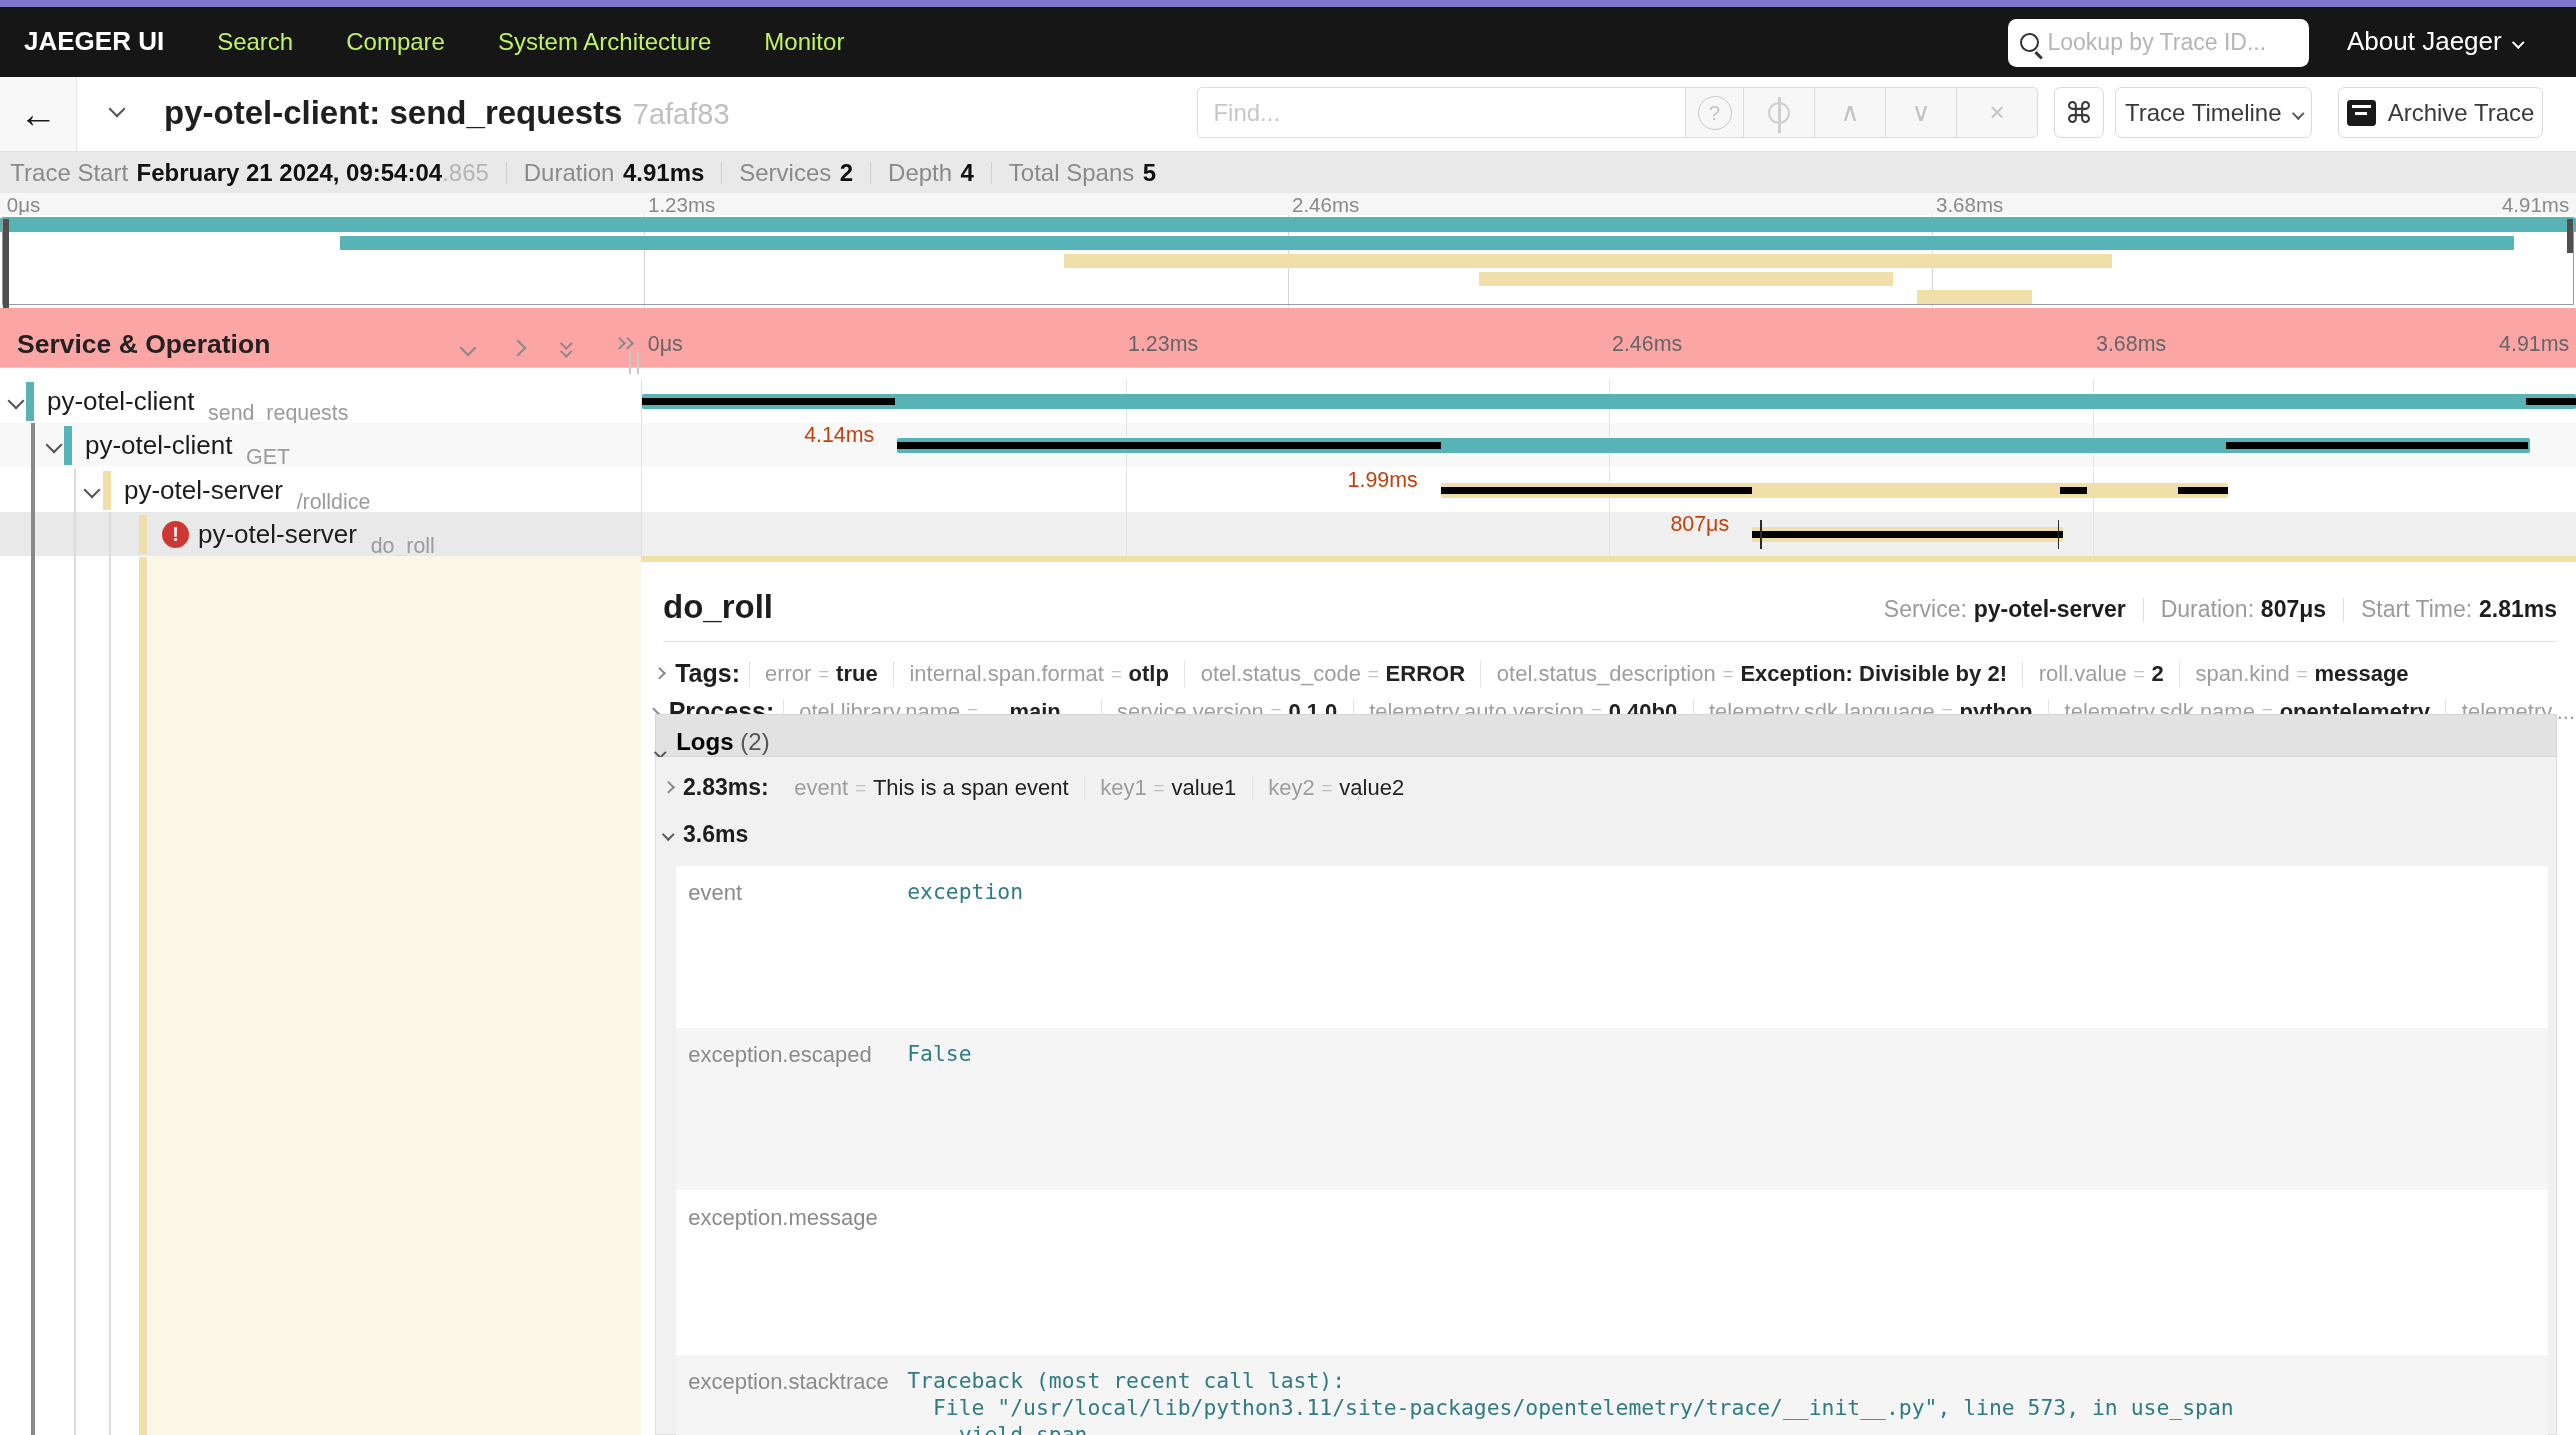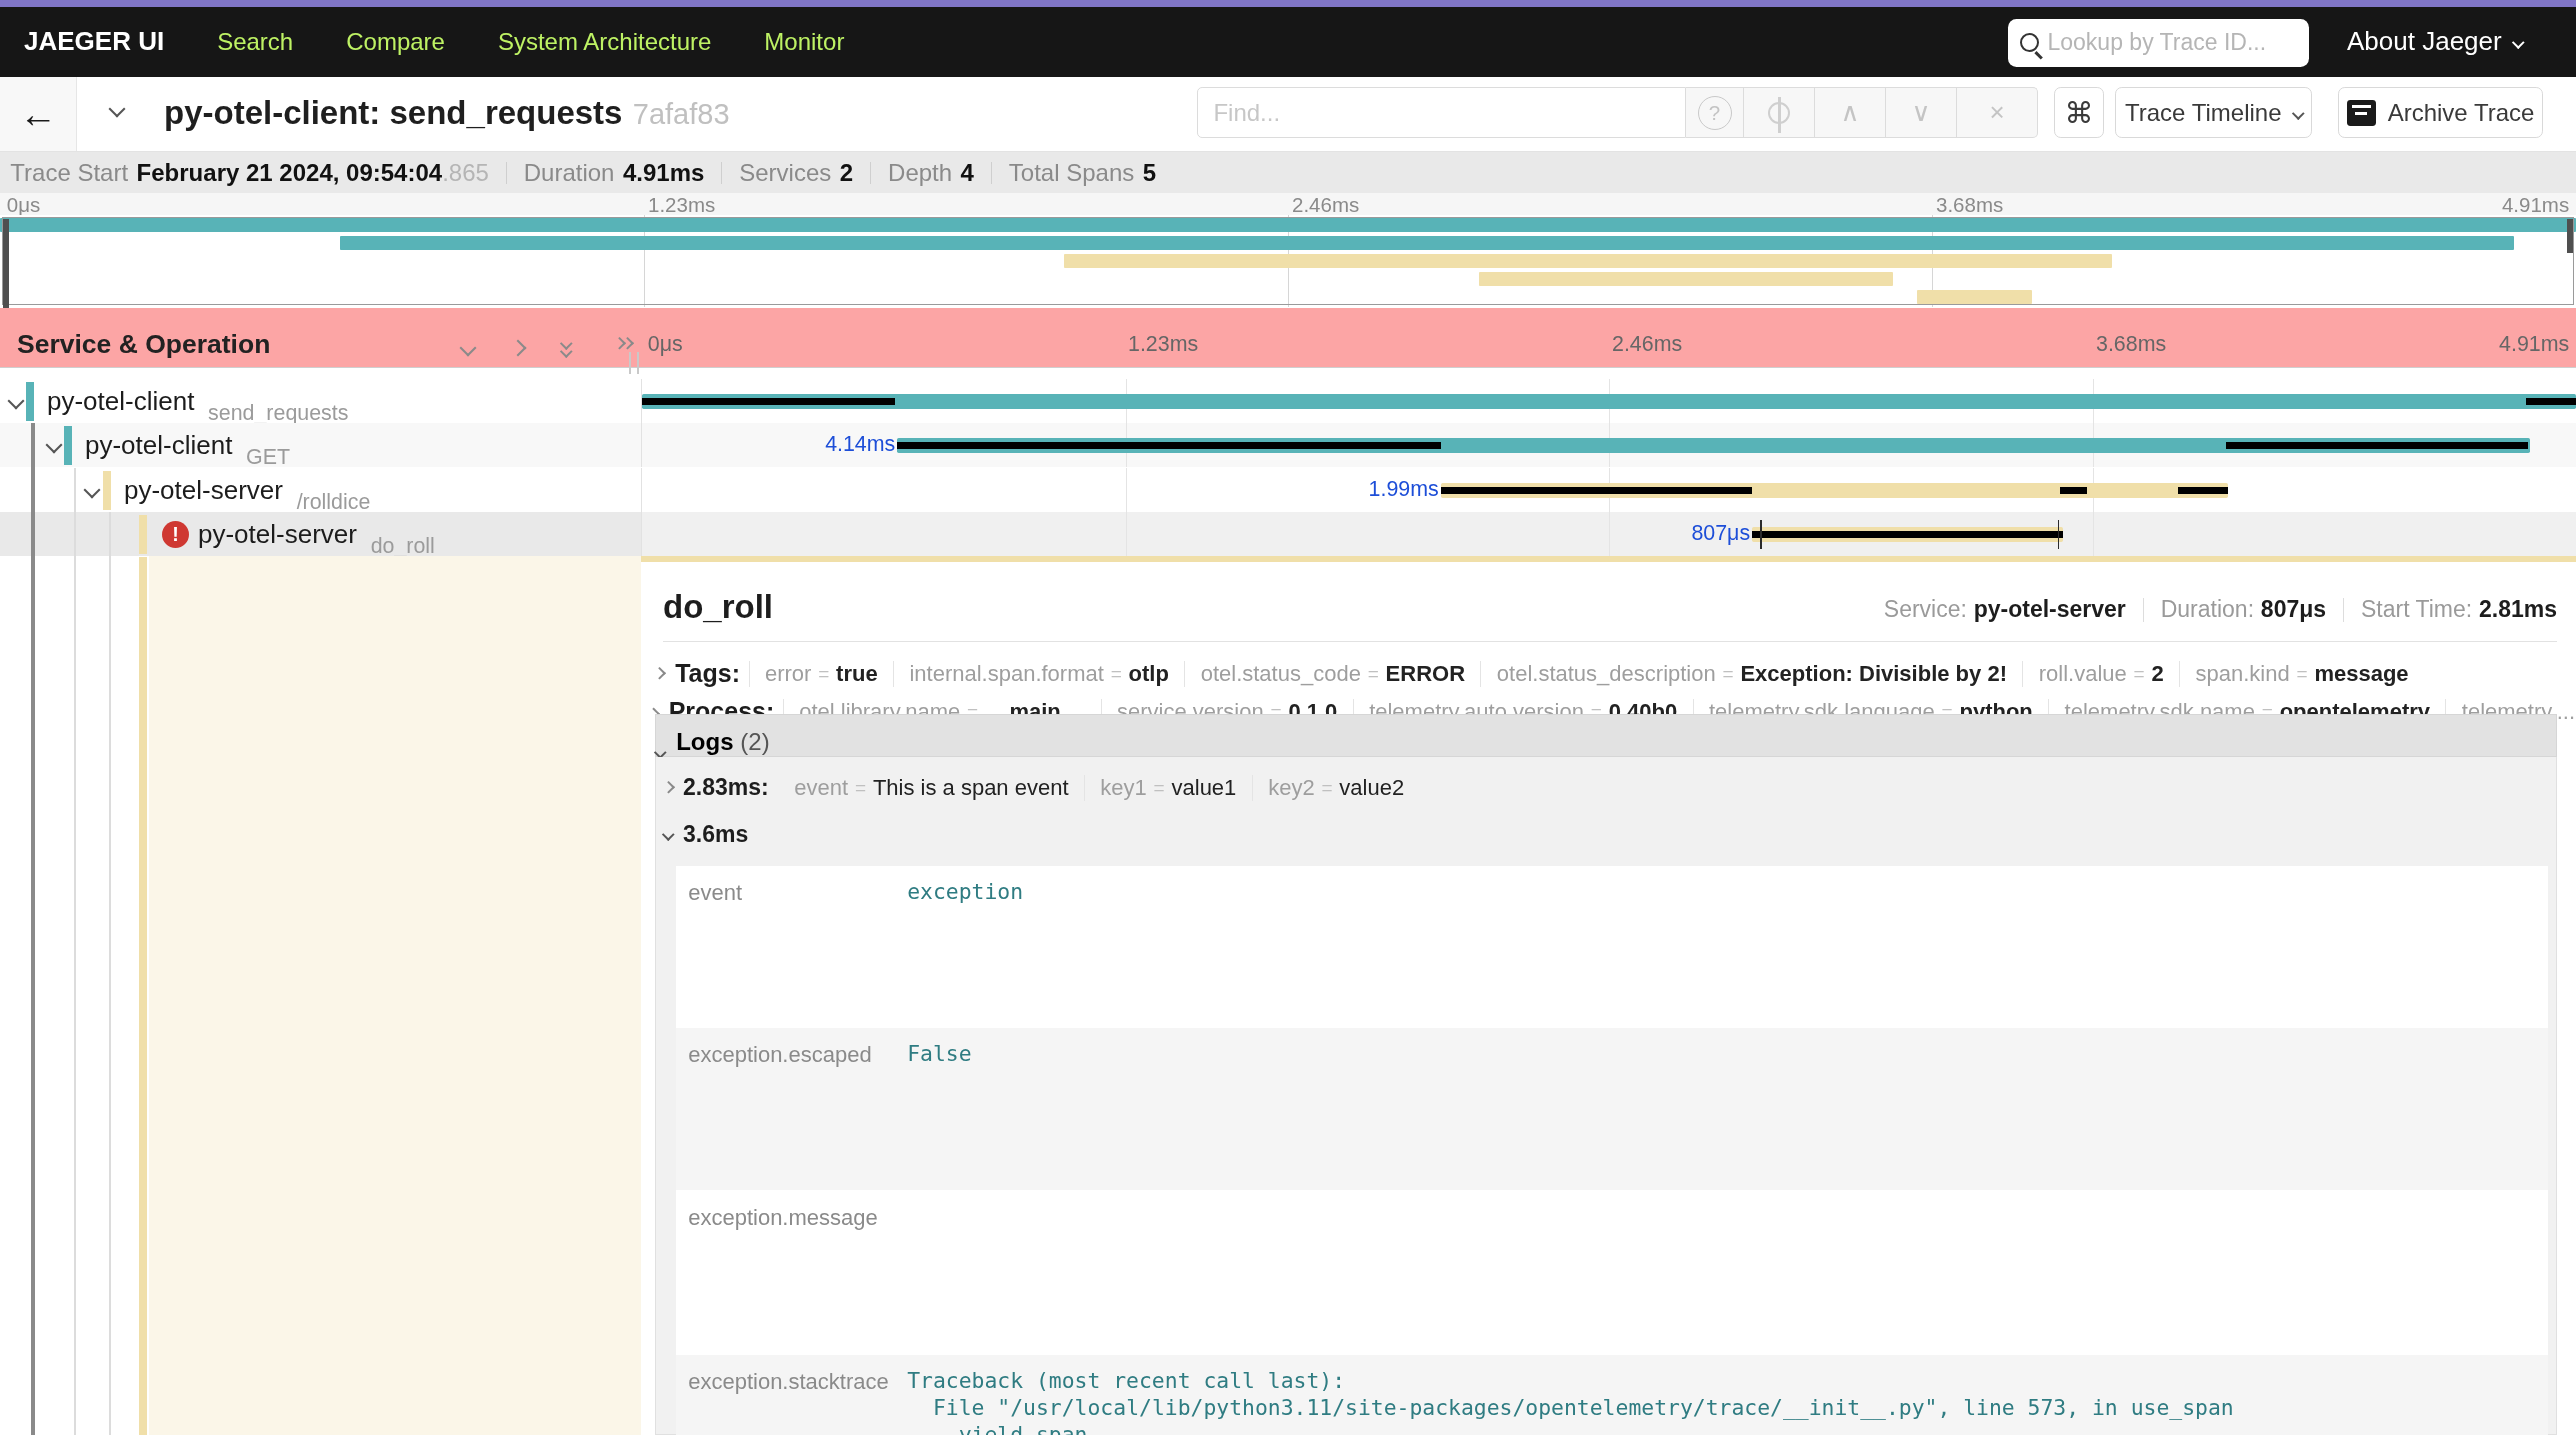--- a/index.html
+++ b/index.html
@@ -78,21 +78,21 @@
   .row { position:absolute; left:0; width:100%; height:44px; }
   .row .left { position:absolute; left:0; top:0; width:641px; height:100%; display:flex; align-items:center; }
   .row .right { position:absolute; left:641px; top:0; width:1935px; height:100%; border-left:0.9px solid #e2e2e2; }
   .gridl { position:absolute; top:0; bottom:0; width:0.9px; background:#e4e4e4; }
   .svc-name { font-size:26px; font-weight:normal; color:#1c1c1c; white-space:nowrap; }
   .op-name { font-size:21.4px; color:#9b9b9b; margin-left:13.7px; white-space:nowrap;margin-top:24px; }
   .colorbar { position:absolute; top:2.6px; width:7.7px; height:39px; }
   .bar { position:absolute; top:14.5px; height:15.4px; border-radius:1.7px; }
   .crit { position:absolute; top:19px; height:6.8px; background:#000; }
   .logtick { position:absolute; top:7.7px; height:29px; width:1.7px; background:#2b2b2b; }
-  .durlabel { position:absolute; top:9px; font-size:21.4px; color:#1d4ed8; transform:translateX(-100%); padding-right:2px; white-space:nowrap; }
+  .durlabel { position:absolute; top:0; font-size:21.4px; color:#c2410c; transform:translateX(-100%); padding-right:23px; white-space:nowrap; }
   .erricon { position:absolute; width:27px; height:27px; border-radius:50%; background:#cf3832; color:#fff; font-weight:bold; font-size:19.7px; display:flex; align-items:center; justify-content:center; top:8.5px; }
 
   
   .guide { position:absolute; }
 
   
   .detail-left { position:absolute; left:149px; top:556px; width:492px; height:879px; background:#fbf6e8; }
   .detail { position:absolute; left:641px; top:556px; width:1935px; height:879px; background:#fff; border-top:6px solid #f0dfa9; }
   .d-title { position:absolute; left:22px; top:26px; font-size:33px; font-weight:bold; color:#1d1d1d; }
   .d-meta { position:absolute; right:19px; top:34px; font-size:23px; color:#9a9a9a; display:flex; align-items:center; }

